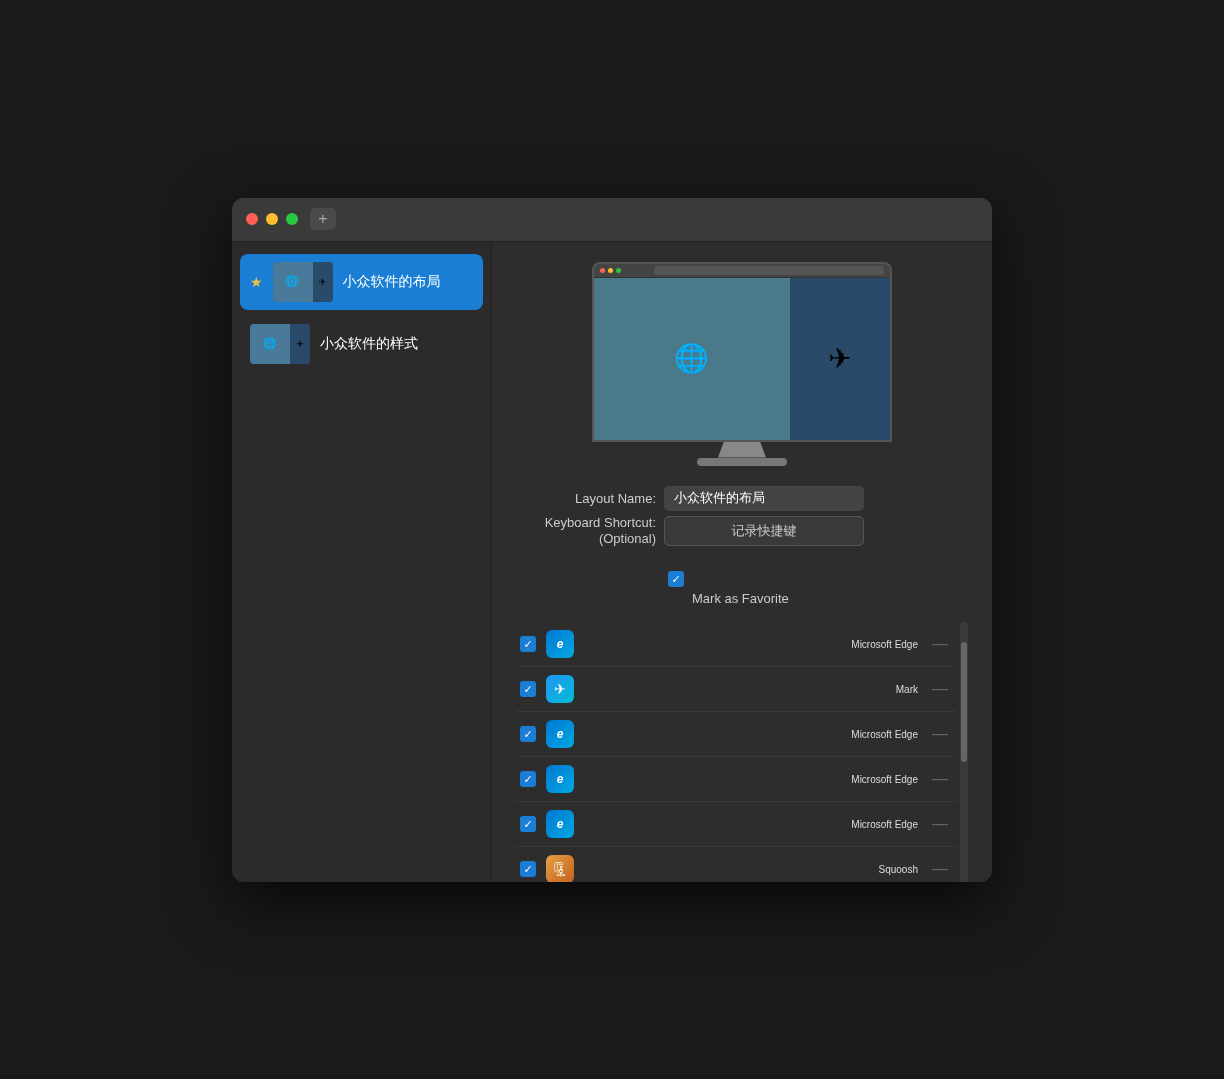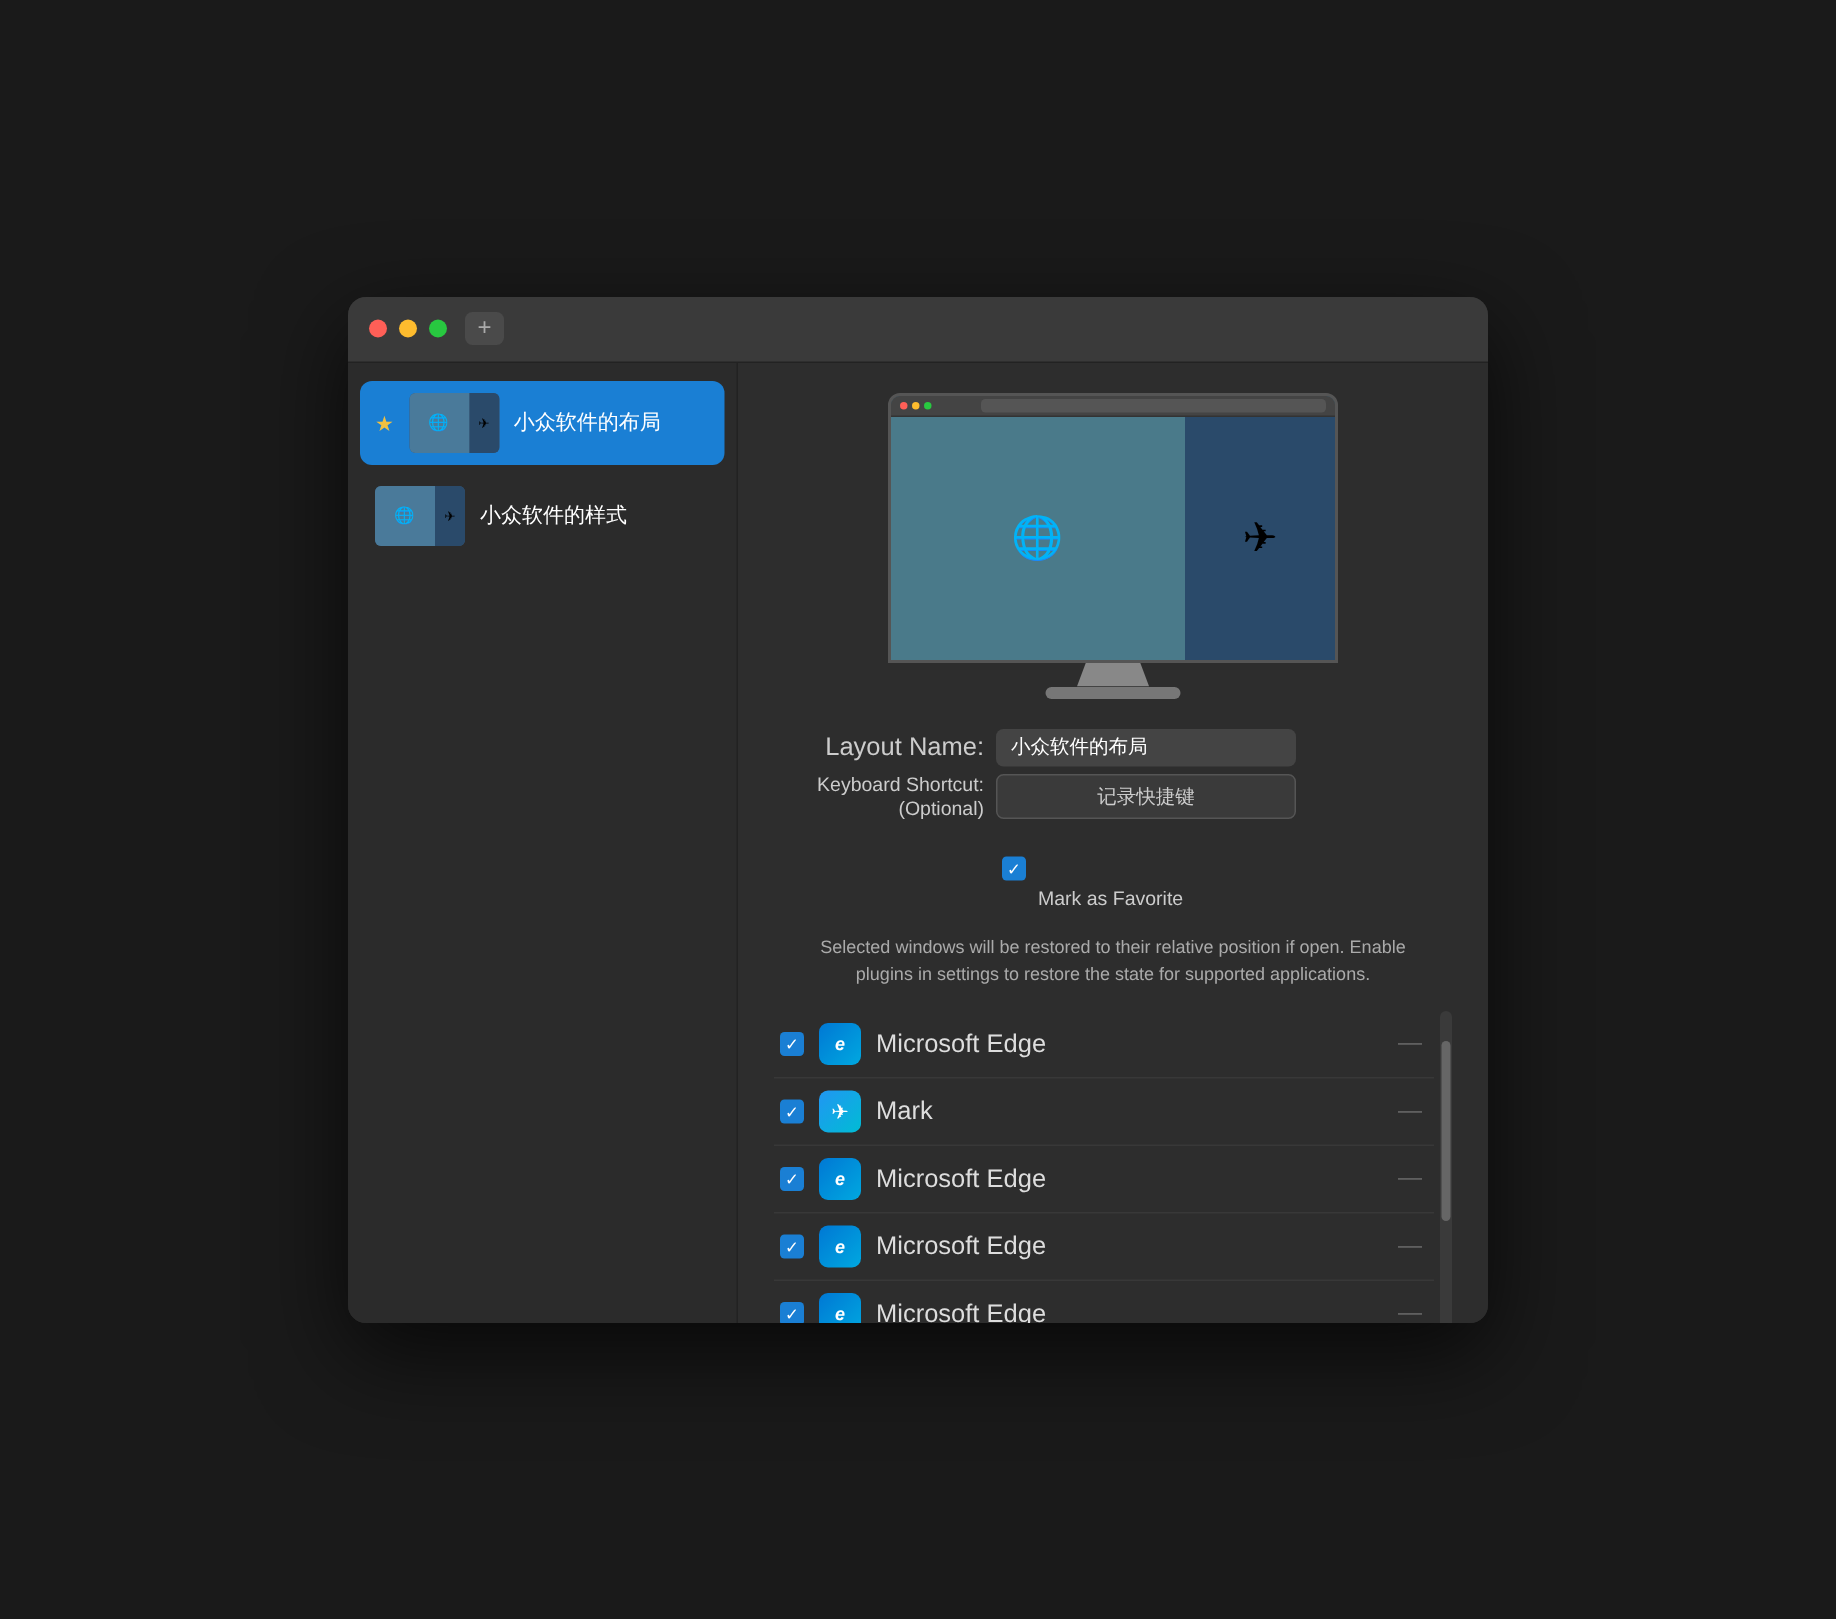--- a/index.html
+++ b/index.html
@@ -200,21 +200,21 @@
       border-radius: 4px;
     }
     .form-row {
       display: flex;
       align-items: center;
       gap: 8px;
       margin-bottom: 4px;
     }
     .form-label {
       color: #ccc;
-      font-size: 17px;
+      font-size: 13px;
       text-align: right;
       min-width: 140px;
       flex-shrink: 0;
     }
     .form-label-multi {
       color: #ccc;
       font-size: 13px;
       text-align: right;
       min-width: 140px;
       flex-shrink: 0;
@@ -338,21 +338,22 @@
     }
     .telegram-icon {
       background: linear-gradient(135deg, #2196f3, #00bcd4);
     }
     .squoosh-icon {
       background: linear-gradient(135deg, #e8a040, #c06020);
     }
     .app-name {
       flex: 1;
       color: #ddd;
-      font-size: 17px;
+      font-size: 10px;
+      text-align: right;
     }
     .app-remove {
       color: #666;
       font-size: 16px;
       cursor: pointer;
       width: 24px;
       height: 24px;
       display: flex;
       align-items: center;
       justify-content: center;
@@ -446,21 +447,20 @@
           </div>
           <div class="shortcut-btn">记录快捷键</div>
         </div>
 
         <div class="favorite-row">
           <div class="checkbox-blue"></div>
           <span class="favorite-label">Mark as Favorite</span>
         </div>
       </div>
 
-      <p class="info-text">Selected windows will be restored to their relative position if open. Enable plugins in settings to restore the state for supported applications.</p>
 
       <div class="app-list-container">
         <div class="app-list-items">
 
           <div class="app-row">
             <div class="app-check"></div>
             <div class="app-icon-circle edge-icon">
               <span style="color:white;font-size:12px;font-weight:bold;font-style:italic;">e</span>
             </div>
             <span class="app-name">Microsoft Edge</span>

